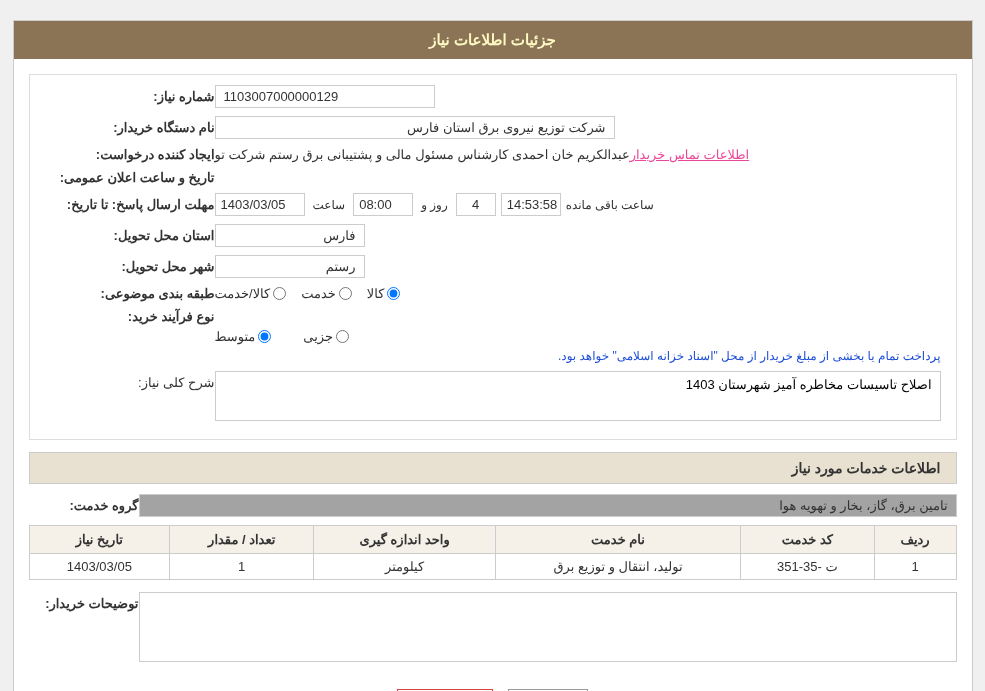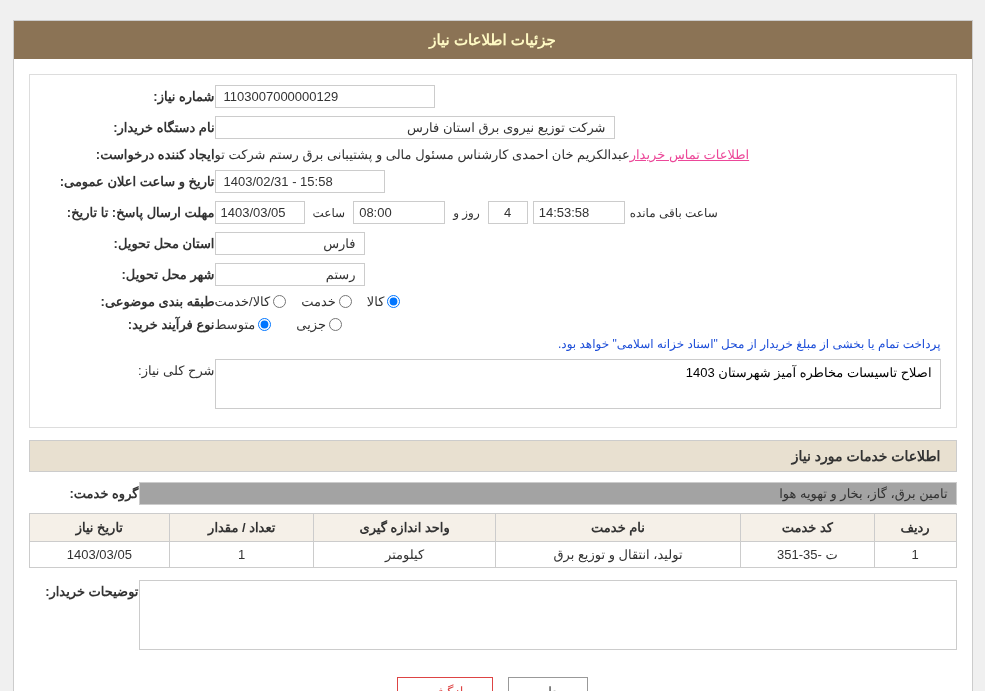--- a/index.html
+++ b/index.html
@@ -110,21 +110,21 @@
       min-height: 22px;
       background: #fff;
       width: 90px;
       direction: ltr;
     }
     .deadline-fields .time-input {
       border: 1px solid #ccc;
       padding: 3px 5px;
       min-height: 22px;
       background: #fff;
-      width: 92px;
+      width: 60px;
       direction: ltr;
     }
     .deadline-fields .days-input {
       border: 1px solid #ccc;
       padding: 3px 5px;
       min-height: 22px;
       background: #fff;
       width: 40px;
       direction: ltr;
       text-align: center;
@@ -214,22 +214,23 @@
       text-align: right;
       margin-left: 10px;
     }
     .process-content {
       flex: 1;
     }
     .process-options {
       display: flex;
       align-items: center;
       flex-direction: row-reverse;
-      gap: 25px;
+      gap: 32px;
       margin-bottom: 5px;
+      margin-top: 20px;
     }
     .process-note {
       font-size: 12px;
       color: #1d4ed8;
       text-align: right;
     }
     .section-header {
       background: #e8e0d0;
       border: 1px solid #ccc;
       padding: 7px 15px;
@@ -374,21 +375,20 @@
       </div>
 
       <div class="creator-row">
         <span class="creator-label">ایجاد کننده درخواست:</span>
         <span class="creator-value">عبدالکریم خان احمدی کارشناس مسئول مالی و پشتیبانی برق رستم شرکت تو</span>
         <span class="contact-link">اطلاعات تماس خریدار</span>
       </div>
 
       <div class="announce-row">
         <span class="announce-label">تاریخ و ساعت اعلان عمومی:</span>
-        <div class="announce-value">1403/02/31 - 15:58</div>
       </div>
 
       <div class="deadline-row">
         <span class="deadline-label">مهلت ارسال پاسخ: تا تاریخ:</span>
         <div class="deadline-fields">
           <div class="small-input">1403/03/05</div>
           <span class="mini-label">ساعت</span>
           <div class="time-input">08:00</div>
           <span class="mini-label">روز و</span>
           <div class="days-input">4</div>

